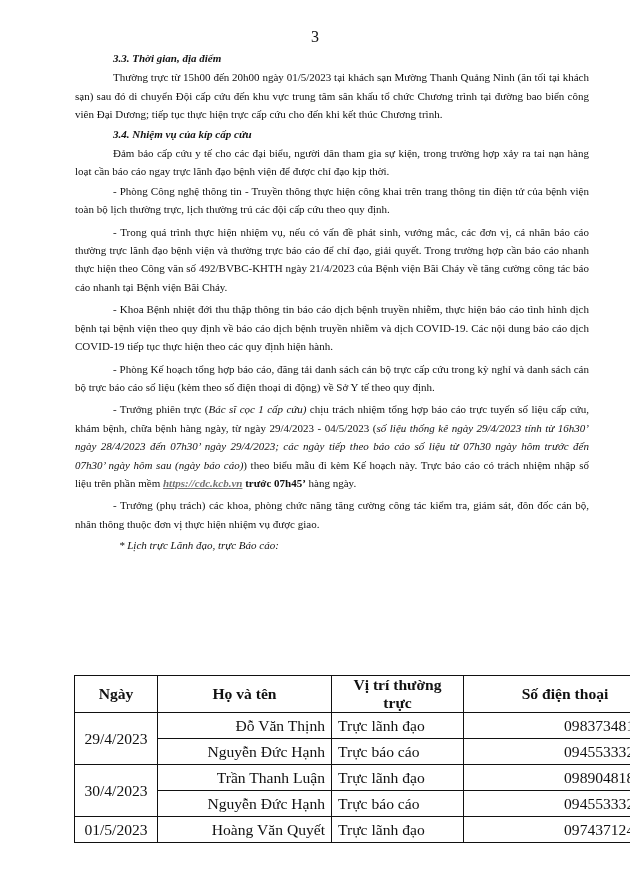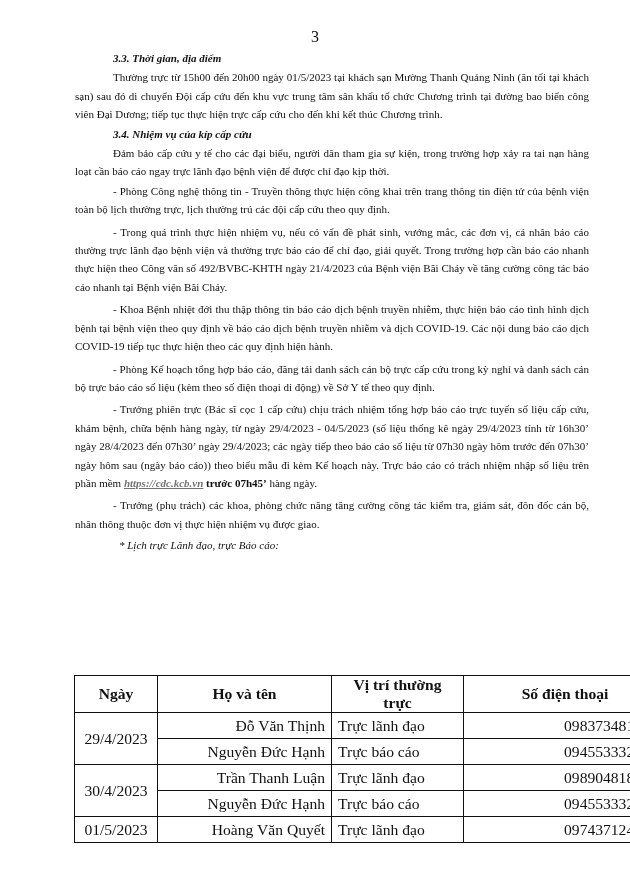--- a/index.html
+++ b/index.html
@@ -5,21 +5,21 @@
   html, body { margin: 0; padding: 0; background: #ffffff; }
   body { width: 630px; height: 874px; position: relative; overflow: hidden;
          font-family: "Liberation Serif", "DejaVu Serif", serif; color: #111; }
   .page { position: absolute; left: 0; top: 0; width: 630px; height: 874px; background: #fff; }
   .pagenum { position: absolute; top: 28px; left: 0; width: 630px; text-align: center; font-size: 16px; }
   .content { position: absolute; left: 75px; top: 49px; width: 514px; font-size: 11px; line-height: 18.4px; }
   .h { font-weight: bold; font-style: italic; text-indent: 38px; margin: 0 0 1px 0; }
   .h4 { font-weight: bold; font-style: normal; text-indent: 38px; margin: 1px 0 1px 0; }
   p { margin: 0 0 1px 0; text-align: justify; text-indent: 38px; }
   p.gap { margin-top: 4px; }
-  .it { }
+  .it { font-style: italic; }
   .link { font-weight: bold; font-style: italic; text-decoration: underline; color: #737373; }
   .b { font-weight: bold; }
   .cap { font-weight: normal; font-style: italic; text-indent: 44px; margin: 3px 0 2px 0; }
   table { position: absolute; left: 74px; top: 675px; width: 593px; border-collapse: collapse;
           font-size: 15.6px; font-family: "Liberation Serif", "DejaVu Serif", serif; }
   td, th { border: 1.3px solid #111; height: 25px; padding: 0 6px; }
   th { font-weight: bold; text-align: center; height: 25px; }
   .c-date { width: 70px; text-align: center; }
   .c-name { width: 161px; text-align: right; }
   .c-role { width: 119px; text-align: left; }

